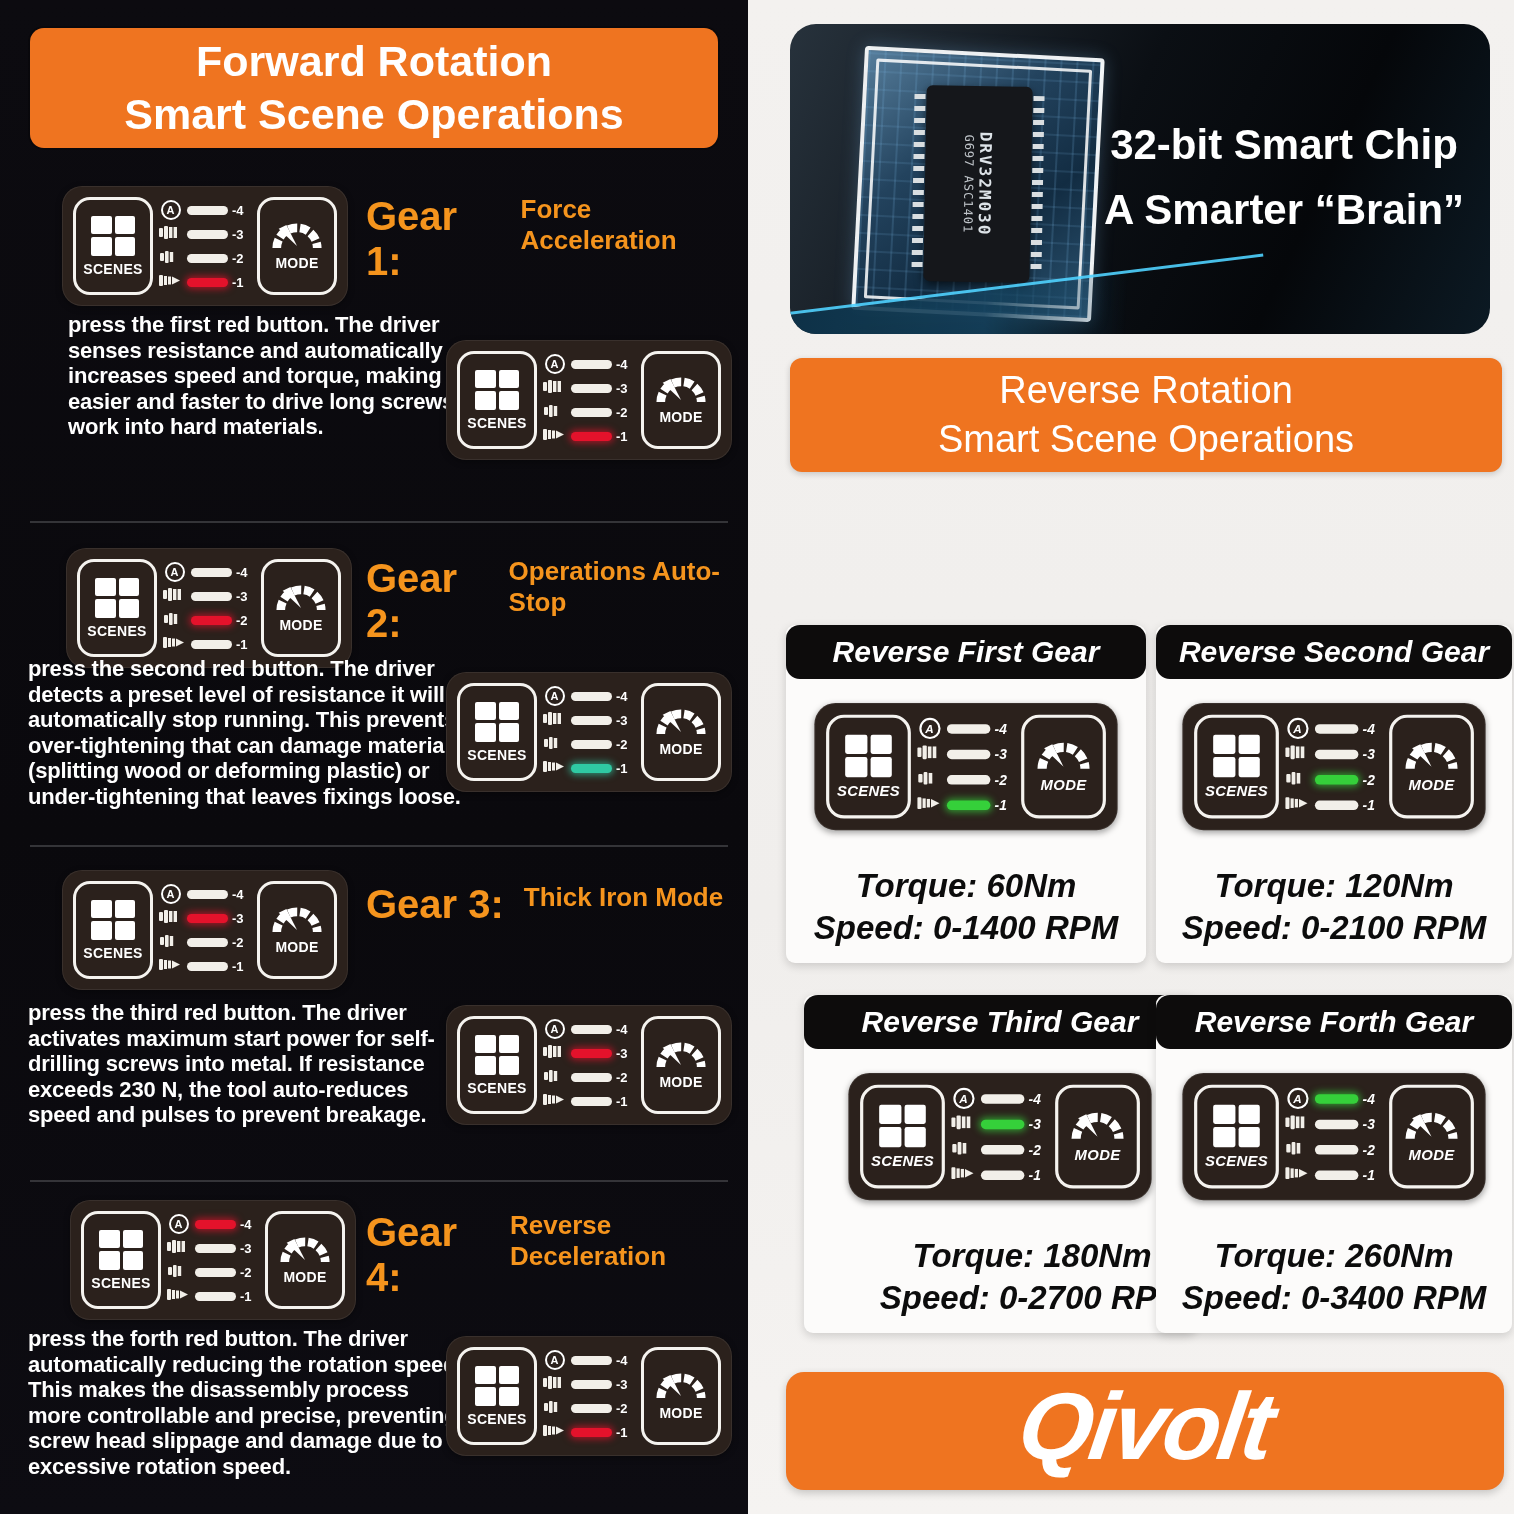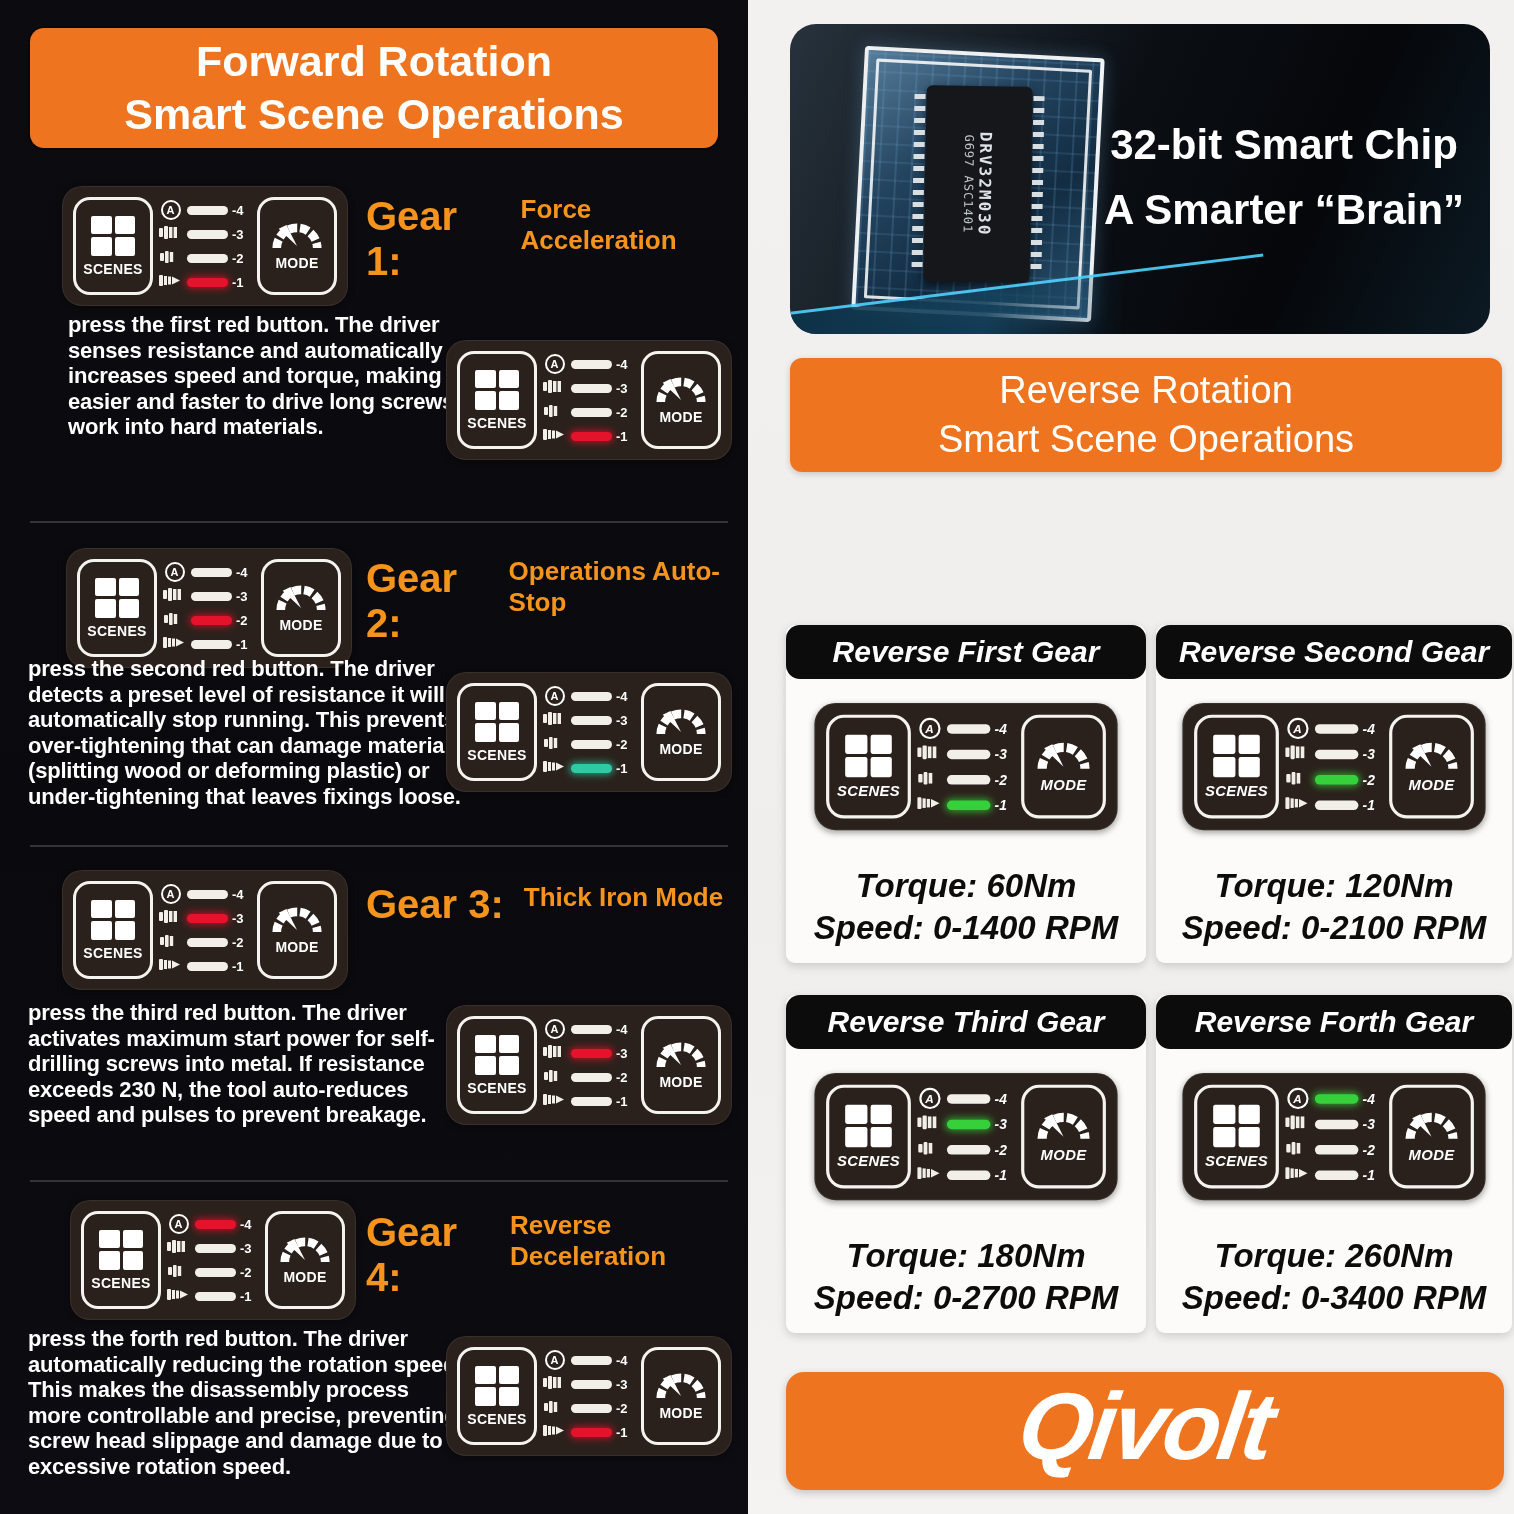--- a/index.html
+++ b/index.html
@@ -99,21 +99,21 @@
   .rev-banner {
     position:absolute; left:42px; top:358px; width:712px; height:114px;
     background:var(--orange); border-radius:12px;
     display:flex; flex-direction:column; align-items:center; justify-content:center;
     color:#fff; font-size:38px; font-weight:400; line-height:1.3; text-align:center;
     box-shadow:0 2px 6px rgba(0,0,0,.18);
   }
   .rcard { position:absolute; width:360px; height:338px; background:#fcfbfa; border-radius:9px;
     box-shadow:0 3px 10px rgba(0,0,0,.16);font-style:italic; }
   .c1 { left:38px;  top:625px; } .c2 { left:408px; top:625px; width:356px; }
-  .c3 { left:38px;  top:995px; } .c4 { left:408px; top:995px; width:356px; }
+  .c3 { left:56px;  top:995px;padding-left:32px; } .c4 { left:408px; top:995px; width:356px; }
   .rcard-header { position:absolute; left:0; top:0; width:100%; height:54px; background:#0d0c0c;
     border-radius:14px; display:flex; align-items:center; justify-content:center;
     color:#fff; font-size:30px; font-weight:800; }
   .card-panel { left:50%; top:78px; transform:translateX(-50%) scale(1.06); transform-origin:top center; }
   .torque { position:absolute; top:242px; width:100%; text-align:center; color:#0c0c0c; font-size:33px; font-weight:800; }
   .speed  { position:absolute; top:284px; width:100%; text-align:center; color:#0c0c0c; font-size:33px; font-weight:800; }
   .logo-bar { position:absolute; left:38px; top:1372px; width:718px; height:118px;
     background:var(--orange); border-radius:18px;
     display:flex; align-items:center; justify-content:center;
     box-shadow:0 3px 8px rgba(0,0,0,.2); }

